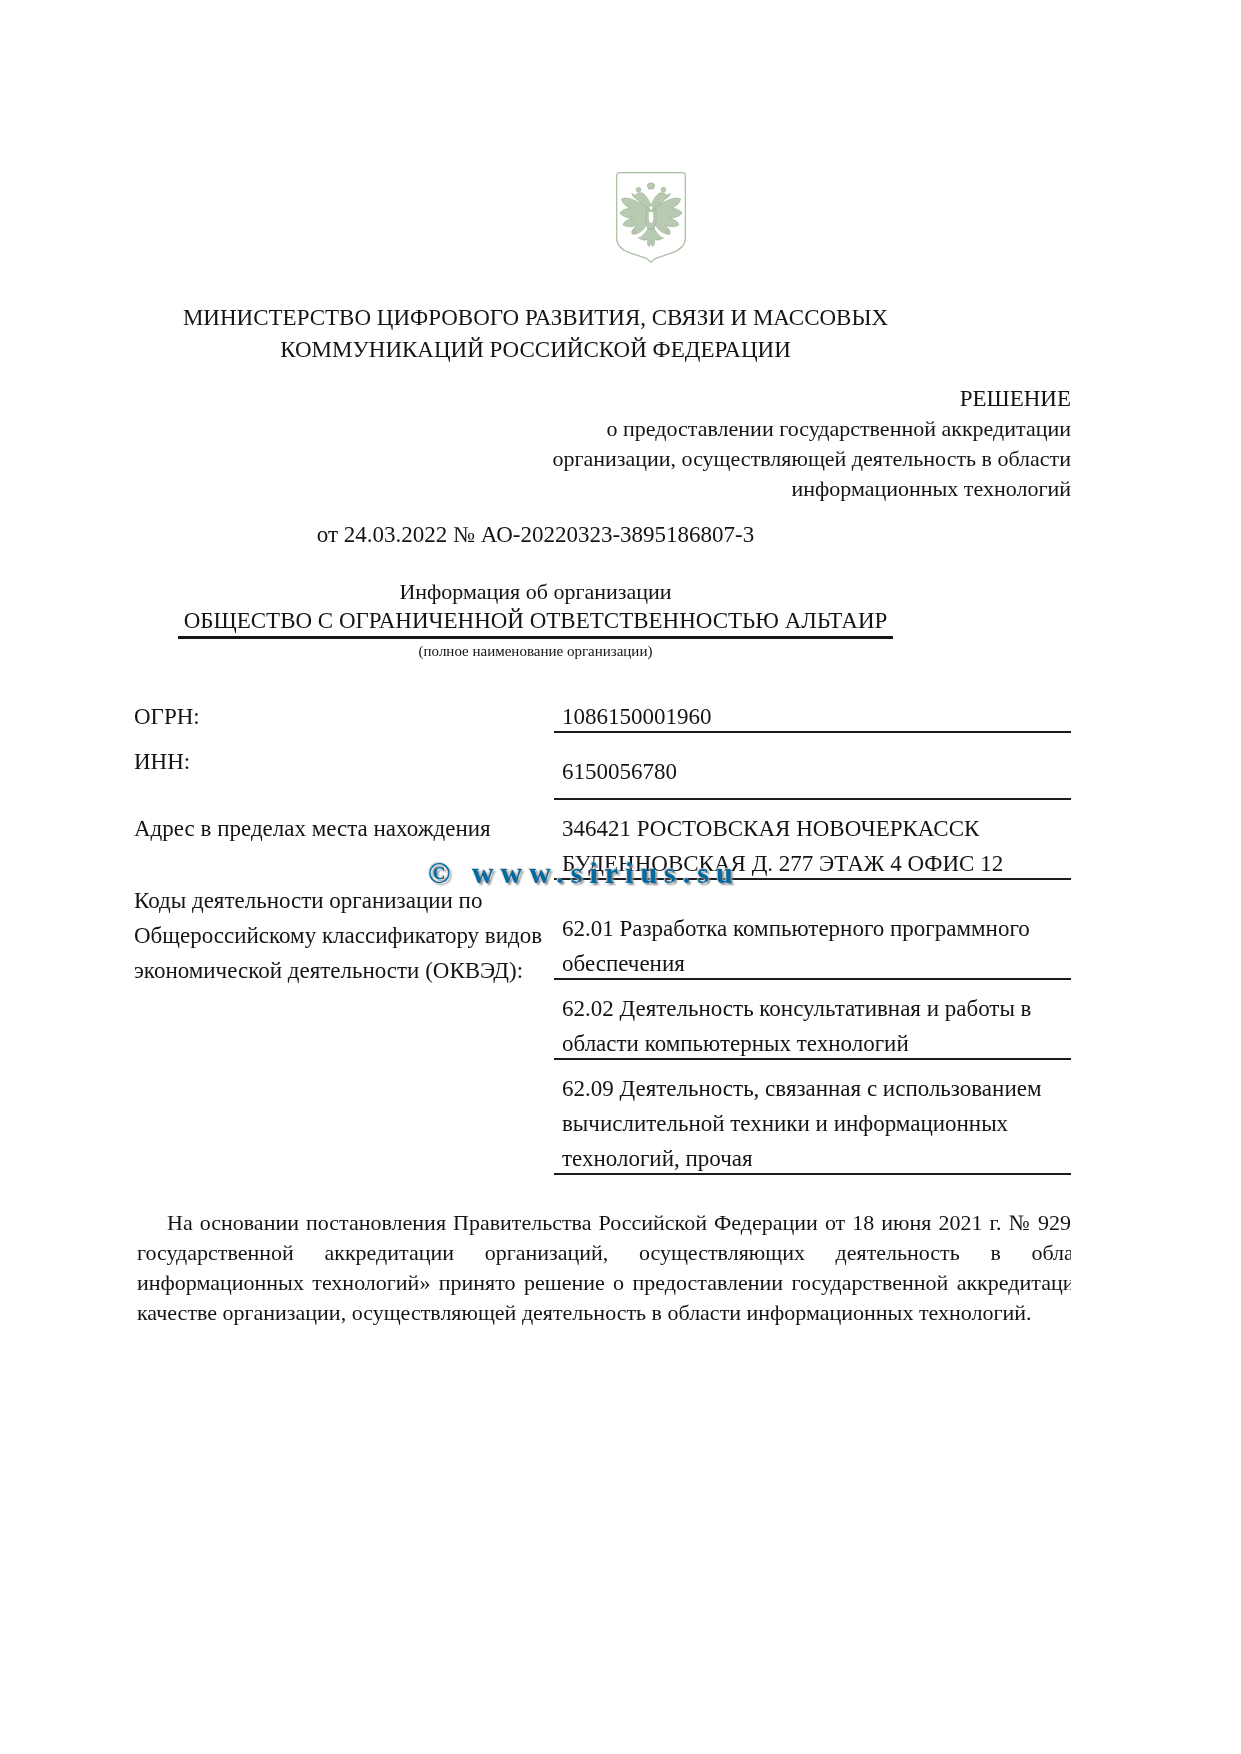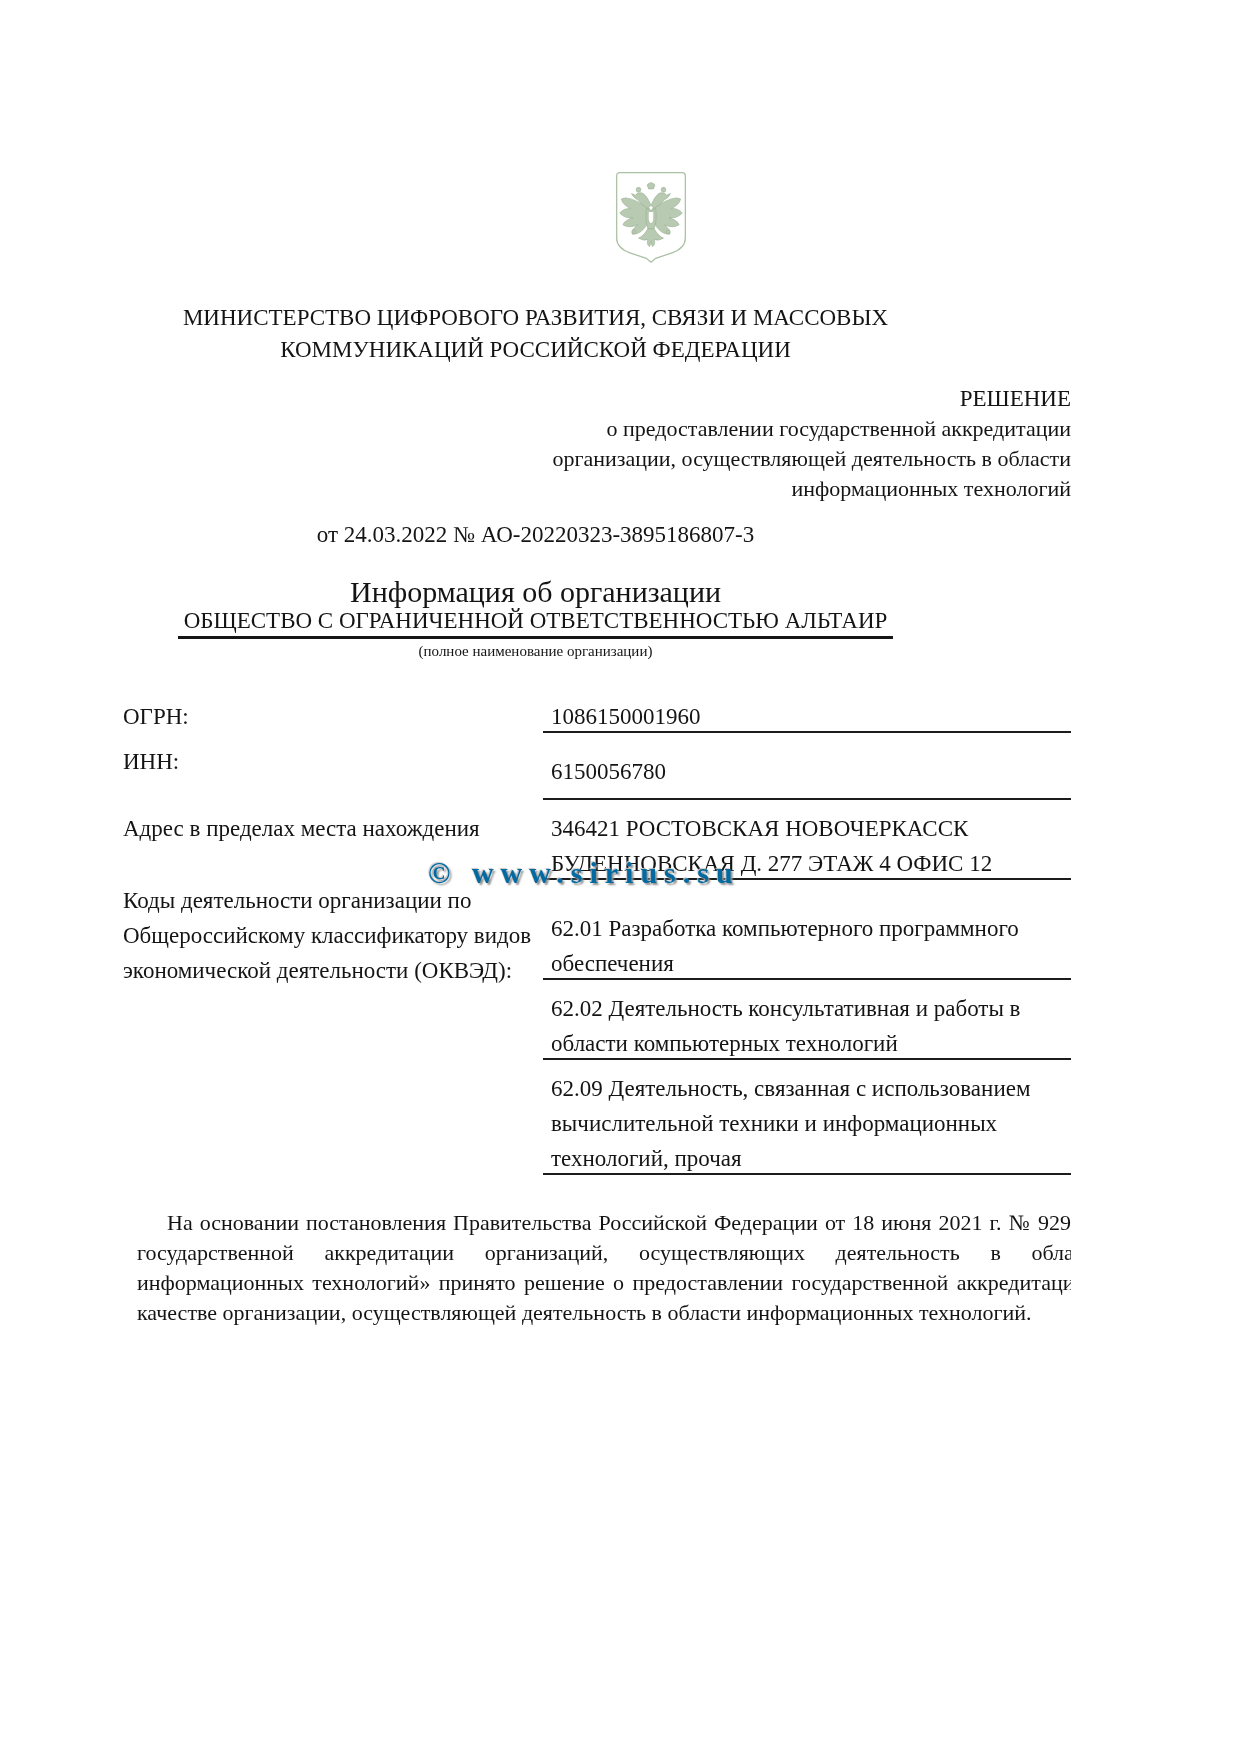--- a/index.html
+++ b/index.html
@@ -13,24 +13,24 @@
     overflow:hidden;
   }
   .abs-center{position:absolute;left:0;width:100%;text-align:center;}
   .emblem{position:absolute;left:612px;top:170px;width:78px;height:94px;}
   .ministry{top:302px;font-size:23px;line-height:32px;}
   .titleblock{top:384px;line-height:30px;text-align:right;}
   .doc-title{font-size:23px;}
   .subtitle-line{font-size:22px;}
   .dateline{top:522px;font-size:23px;}
   .orgblock{top:577px;}
-  .org-heading{font-size:30px;line-height:30px;}
+  .org-heading{font-size:22px;line-height:30px;}
   .org-name{display:inline-block;font-size:23px;line-height:28px;border-bottom:3px solid #161616;padding:0 6px 1px;}
   .org-caption{font-size:15px;line-height:17px;margin-top:4px;}
-  .fields{position:absolute;top:696px;left:123px;width:968px;font-size:23px;}
+  .fields{position:absolute;top:696px;left:134px;width:968px;font-size:23px;}
   .frow{display:grid;grid-template-columns:420px 1fr;}
   .fline{line-height:28px;padding-top:7px;white-space:nowrap;}
   .fval .fline{padding-left:8px;}
   .u{border-bottom:2px solid #1c1c1c;}
   .row-inn{margin-top:8px;}
   .inn-val{line-height:28px;padding:17px 0 12px 8px;border-bottom:2px solid #1c1c1c;white-space:nowrap;}
   .row-addr{margin-top:8px;}
   .okved-vals{margin-top:28px;}
   .okgroup + .okgroup{margin-top:8px;}
   .para{

